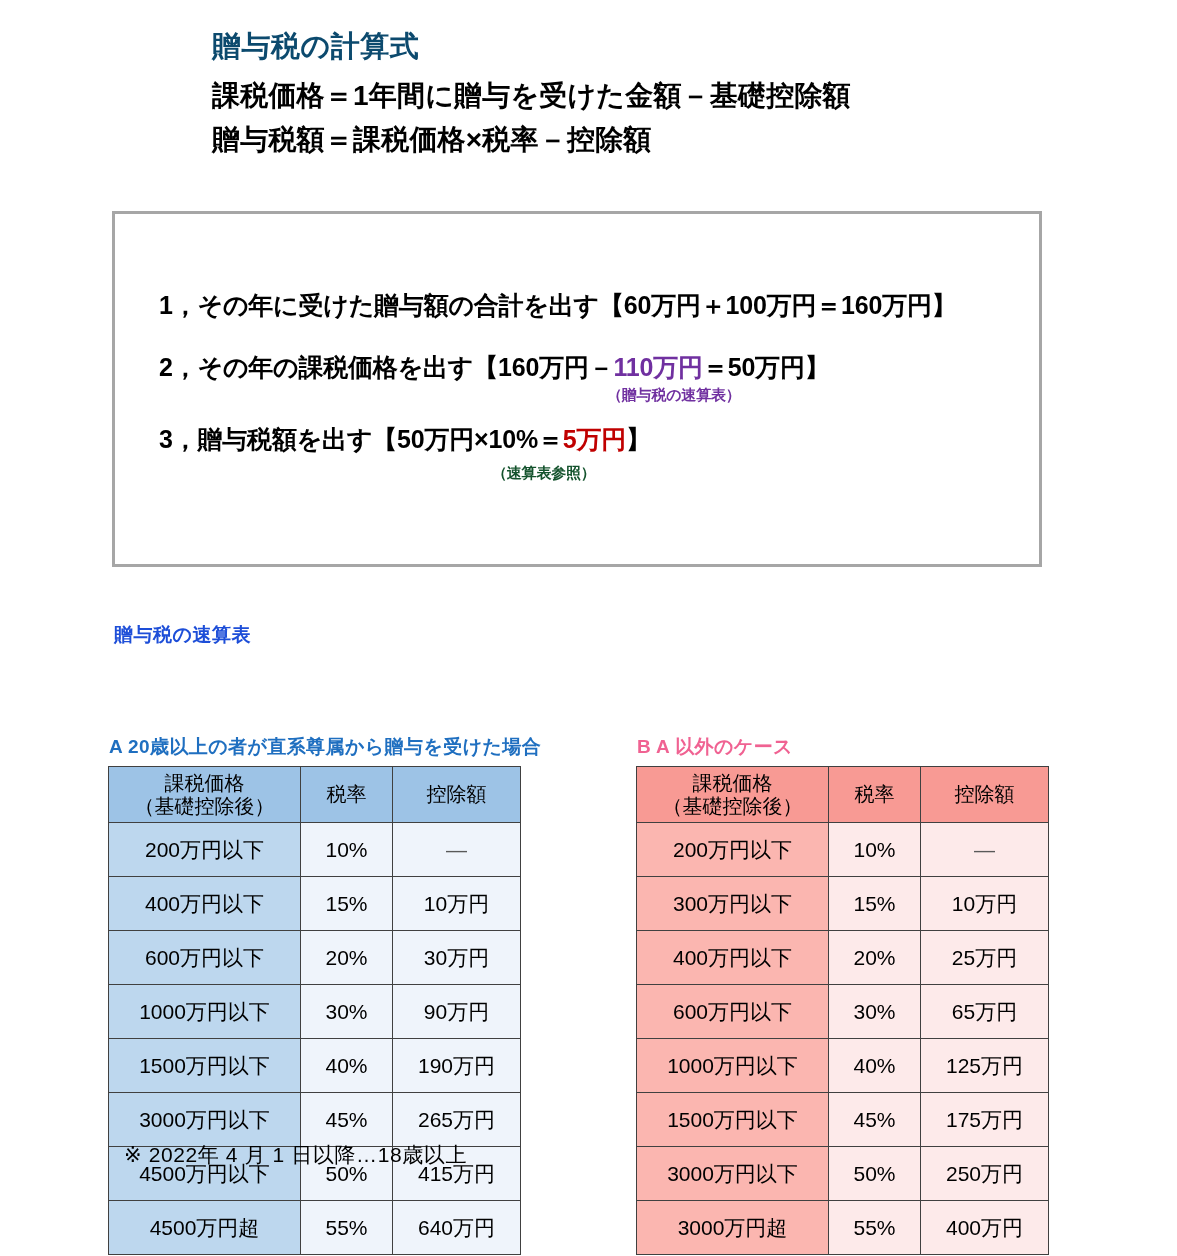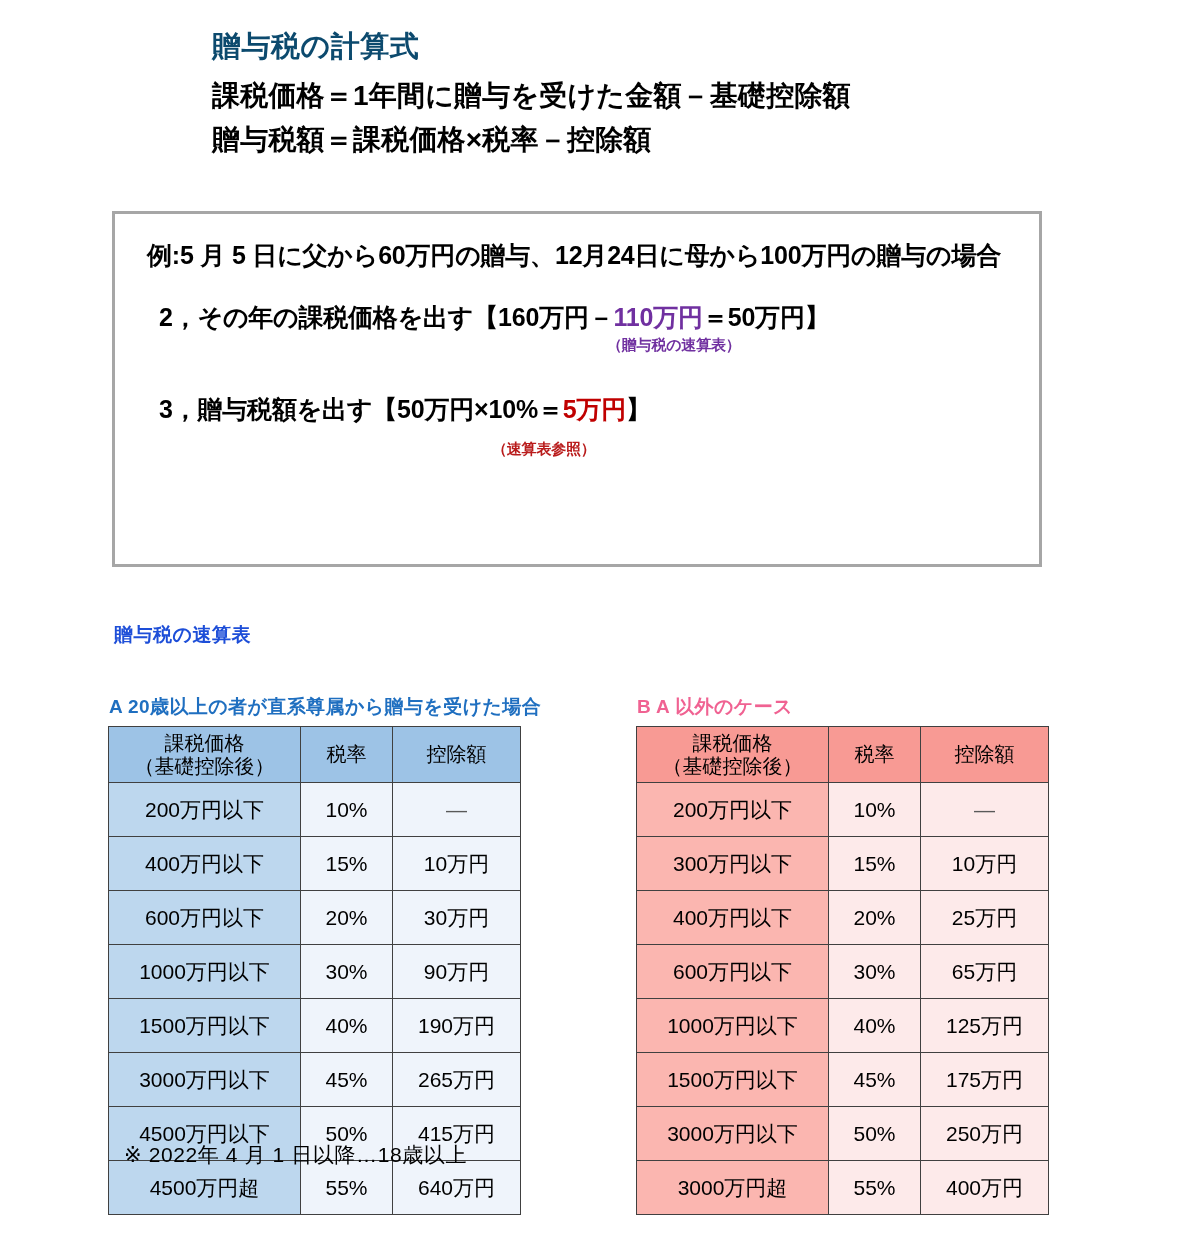--- a/index.html
+++ b/index.html
@@ -65,48 +65,48 @@
   .step {
     font-size: 25px;
     font-weight: bold;
     line-height: 1.2;
     white-space: nowrap;
     letter-spacing: -0.2px;
     padding-left: 12px;
   }
   .step-1 { margin-top: 50px; }
   .step-2 { margin-top: 32px; }
-  .step-3 { margin-top: 40px; }
+  .step-3 { margin-top: 20px; }
 
   .purple { color: #7030a0; }
   .red    { color: #c00000; }
 
   .subnote {
     font-size: 15px;
     font-weight: bold;
     line-height: 1.2;
     white-space: nowrap;
     letter-spacing: -0.2px;
   }
   .subnote.purple { color: #7030a0; }
   .subnote-1 { margin-top: 4px; padding-left: 460px; }
-  .subnote-2 { margin-top: 16px; padding-left: 345px; color: #b91c1c; }
+  .subnote-2 { margin-top: 10px; padding-left: 345px; color: #14532d; }
 
   
   #tables-title {
     position: absolute;
     left: 114px;
     top: 622px;
     font-size: 19px;
     font-weight: bold;
     color: #1d4ed8;
     letter-spacing: 0.5px;
   }
 
-  .table-block { position: absolute; }
+  .table-block { position: absolute; margin-top: 40px; }
   #table-block-a { left: 108px; top: 694px; }
   #table-block-b { left: 636px; top: 694px; }
 
   .table-caption {
     font-size: 19px;
     font-weight: bold;
     letter-spacing: 0.4px;
     margin: 0 0 6px 1px;
     white-space: nowrap;
   }
@@ -167,22 +167,22 @@
 <body>
 
 <div id="title-block">
   <div class="doc-title">贈与税の計算式</div>
   <div class="formula-line">課税価格＝1年間に贈与を受けた金額－基礎控除額</div>
   <div class="formula-line">贈与税額＝課税価格×税率－控除額</div>
 </div>
 
 <div id="example-box">
   <div class="example-inner">
-    <div class="example-head">例:5 月 5 日に父から60万円の贈与、12月24日に母から100万円の贈与の場合</div>
-
+
+    <div class="step step-1">1，その年に受けた贈与額の合計を出す【60万円＋100万円＝160万円】</div>
 
     <div class="step step-2"><span>2，その年の課税価格を出す【160万円－</span><span class="purple">110万円</span><span>＝50万円】</span></div>
     <div class="subnote subnote-1 purple">（贈与税の速算表）</div>
 
     <div class="step step-3"><span>3，贈与税額を出す【50万円×10%＝</span><span class="red">5万円</span><span>】</span></div>
     <div class="subnote subnote-2">（速算表参照）</div>
   </div>
 </div>
 
 <div id="tables-title">贈与税の速算表</div>

